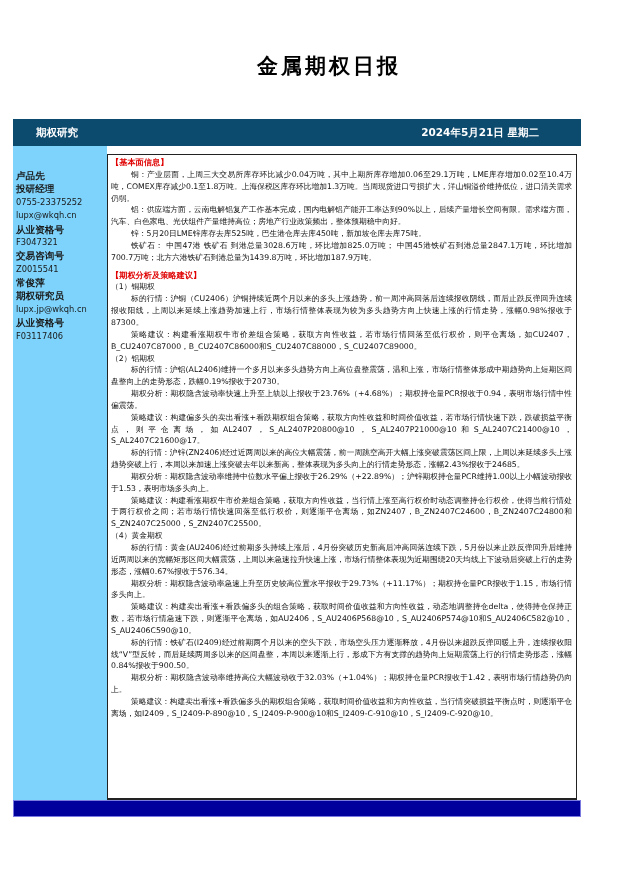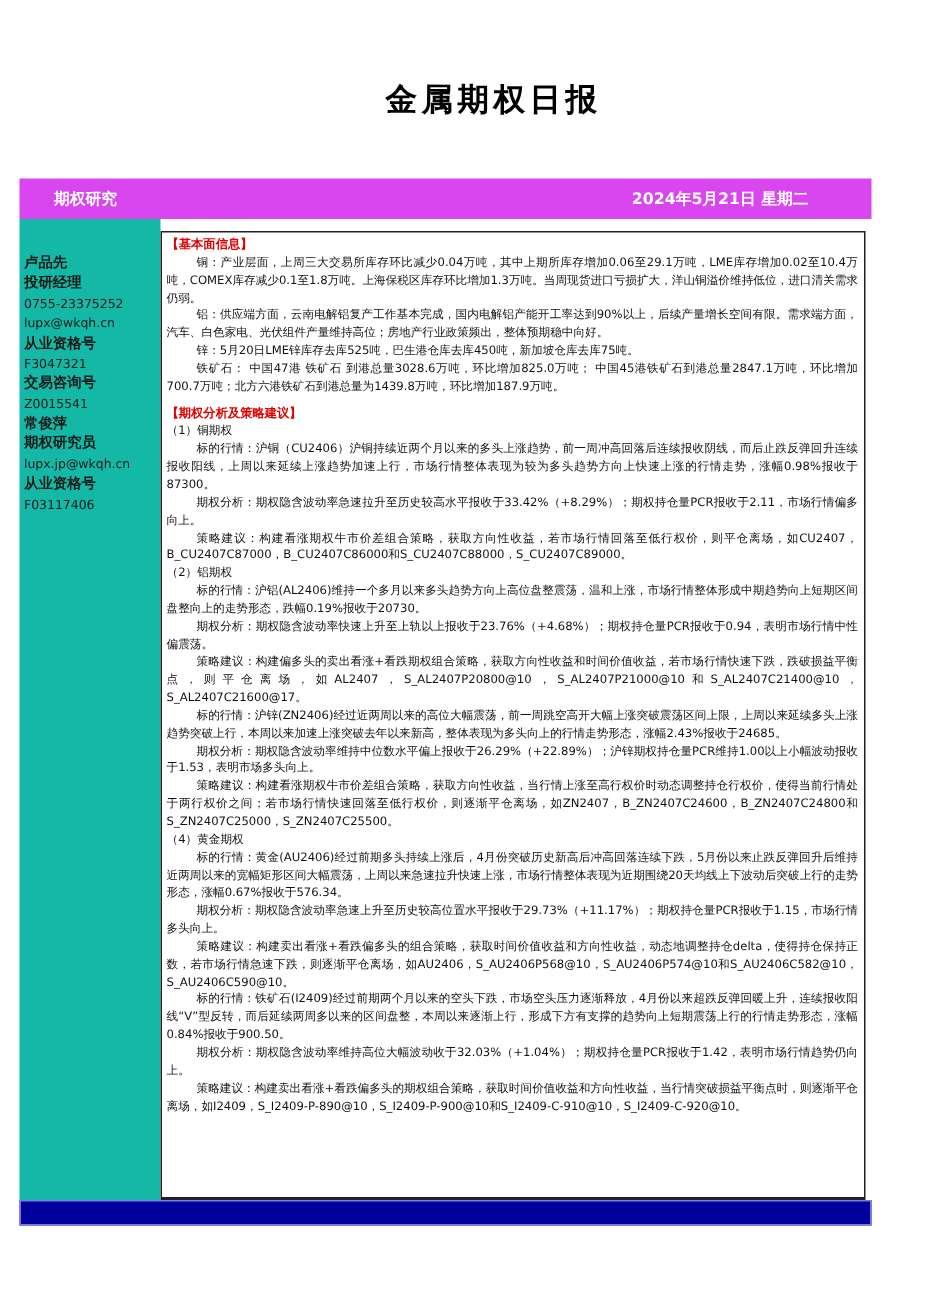--- a/index.html
+++ b/index.html
@@ -1,24 +1,24 @@
 <!DOCTYPE html>
 <html><head>
 <meta charset="utf-8">
 <style>
   html, body { margin:0; padding:0; background:#ffffff; }
   body { width:620px; height:877px; position:relative; overflow:hidden;
          font-family:"DejaVu Sans", sans-serif; color:#000; }
   .title { position:absolute; top:52px; left:0; width:620px; text-align:center;
            font-family:"DejaVu Serif", serif; font-weight:bold; font-size:21px; letter-spacing:3px;padding-left:19px; }
-  .hdr { position:absolute; left:13px; top:119px; width:568px; height:27px; background:#d946ef;
+  .hdr { position:absolute; left:13px; top:119px; width:568px; height:27px; background:#0c4a6e;
          color:#fff; font-weight:bold; font-size:10.5px; }
   .hdr .l { position:absolute; left:23px; top:7px; }
   .hdr .r { position:absolute; right:42px; top:7px; }
-  .side { position:absolute; left:13px; top:146px; width:94px; height:654px; background:#14b8a6; }
+  .side { position:absolute; left:13px; top:146px; width:94px; height:654px; background:#7dd3fc; }
   .side .blk { position:absolute; left:3px; font-size:8.6px; line-height:13.4px; color:#1a1a1a; }
   .side .blk .b { font-weight:bold; font-size:9.6px; }
   .side .blk .s { font-size:8.3px; }
   .box { position:absolute; left:107px; top:154px; width:470px; height:646px;
          border:1px solid #222; border-bottom:2px solid #222; box-sizing:border-box; background:#fff; }
   .content { padding:2px 4px 0 3px; font-size:7.75px; line-height:11.85px; color:#111; }
   .content p { margin:0; text-align:justify; }
   .content .ind { text-indent:20px; }
   .content .h { color:#e00000; font-weight:bold; font-size:8.2px; }
   .content .gap { height:6px; }
@@ -60,21 +60,20 @@
     <p class="h">【基本面信息】</p>
     <p class="ind">铜：产业层面，上周三大交易所库存环比减少0.04万吨，其中上期所库存增加0.06至29.1万吨，LME库存增加0.02至10.4万吨，COMEX库存减少0.1至1.8万吨。上海保税区库存环比增加1.3万吨。当周现货进口亏损扩大，洋山铜溢价维持低位，进口清关需求仍弱。</p>
     <p class="ind">铝：供应端方面，云南电解铝复产工作基本完成，国内电解铝产能开工率达到90%以上，后续产量增长空间有限。需求端方面，汽车、白色家电、光伏组件产量维持高位；房地产行业政策频出，整体预期稳中向好。</p>
     <p class="ind">锌：5月20日LME锌库存去库525吨，巴生港仓库去库450吨，新加坡仓库去库75吨。</p>
     <p class="ind">铁矿石： 中国47港 铁矿石 到港总量3028.6万吨，环比增加825.0万吨； 中国45港铁矿石到港总量2847.1万吨，环比增加700.7万吨；北方六港铁矿石到港总量为1439.8万吨，环比增加187.9万吨。</p>
     <div class="gap"></div>
     <p class="h">【期权分析及策略建议】</p>
 
     <p>（1）铜期权</p>
     <p class="ind">标的行情：沪铜（CU2406）沪铜持续近两个月以来的多头上涨趋势，前一周冲高回落后连续报收阴线，而后止跌反弹回升连续报收阳线，上周以来延续上涨趋势加速上行，市场行情整体表现为较为多头趋势方向上快速上涨的行情走势，涨幅0.98%报收于87300。</p>
-    <p class="ind">期权分析：期权隐含波动率急速拉升至历史较高水平报收于33.42%（+8.29%）；期权持仓量PCR报收于2.11，市场行情偏多向上。</p>
     <p class="ind">策略建议：构建看涨期权牛市价差组合策略，获取方向性收益，若市场行情回落至低行权价，则平仓离场，如CU2407，B_CU2407C87000，B_CU2407C86000和S_CU2407C88000，S_CU2407C89000。</p>
 
     <p>（2）铝期权</p>
     <p class="ind">标的行情：沪铝(AL2406)维持一个多月以来多头趋势方向上高位盘整震荡，温和上涨，市场行情整体形成中期趋势向上短期区间盘整向上的走势形态，跌幅0.19%报收于20730。</p>
     <p class="ind">期权分析：期权隐含波动率快速上升至上轨以上报收于23.76%（+4.68%）；期权持仓量PCR报收于0.94，表明市场行情中性偏震荡。</p>
     <p class="ind">策略建议：构建偏多头的卖出看涨+看跌期权组合策略，获取方向性收益和时间价值收益，若市场行情快速下跌，跌破损益平衡点，则平仓离场，如AL2407，S_AL2407P20800@10，S_AL2407P21000@10和S_AL2407C21400@10，S_AL2407C21600@17。</p>
 
     <p class="ind">标的行情：沪锌(ZN2406)经过近两周以来的高位大幅震荡，前一周跳空高开大幅上涨突破震荡区间上限，上周以来延续多头上涨趋势突破上行，本周以来加速上涨突破去年以来新高，整体表现为多头向上的行情走势形态，涨幅2.43%报收于24685。</p>
     <p class="ind">期权分析：期权隐含波动率维持中位数水平偏上报收于26.29%（+22.89%）；沪锌期权持仓量PCR维持1.00以上小幅波动报收于1.53，表明市场多头向上。</p>
     <p class="ind">策略建议：构建看涨期权牛市价差组合策略，获取方向性收益，当行情上涨至高行权价时动态调整持仓行权价，使得当前行情处于两行权价之间；若市场行情快速回落至低行权价，则逐渐平仓离场，如ZN2407，B_ZN2407C24600，B_ZN2407C24800和S_ZN2407C25000，S_ZN2407C25500。</p>

